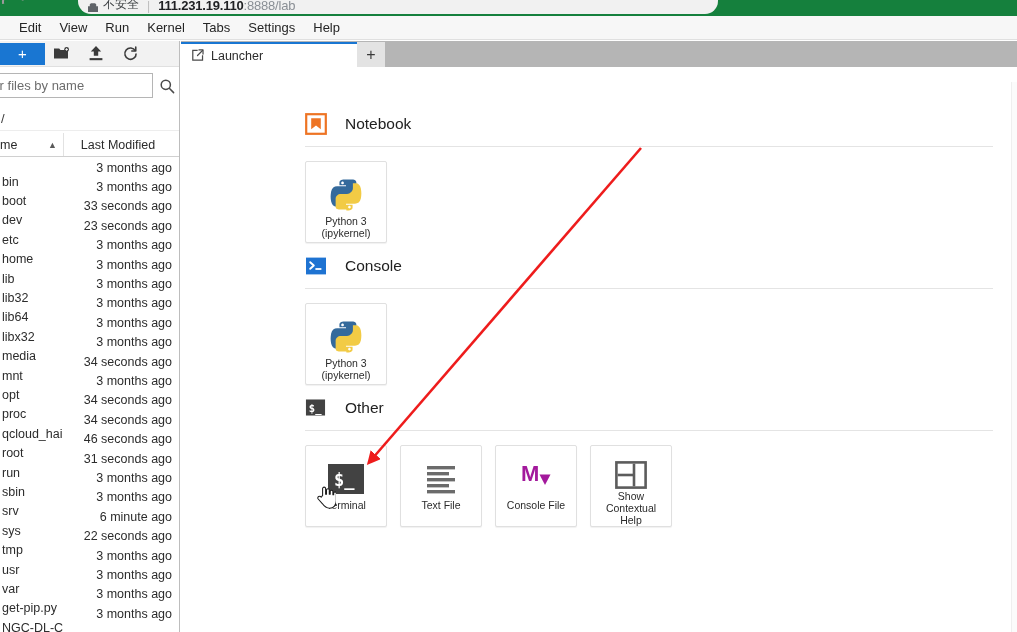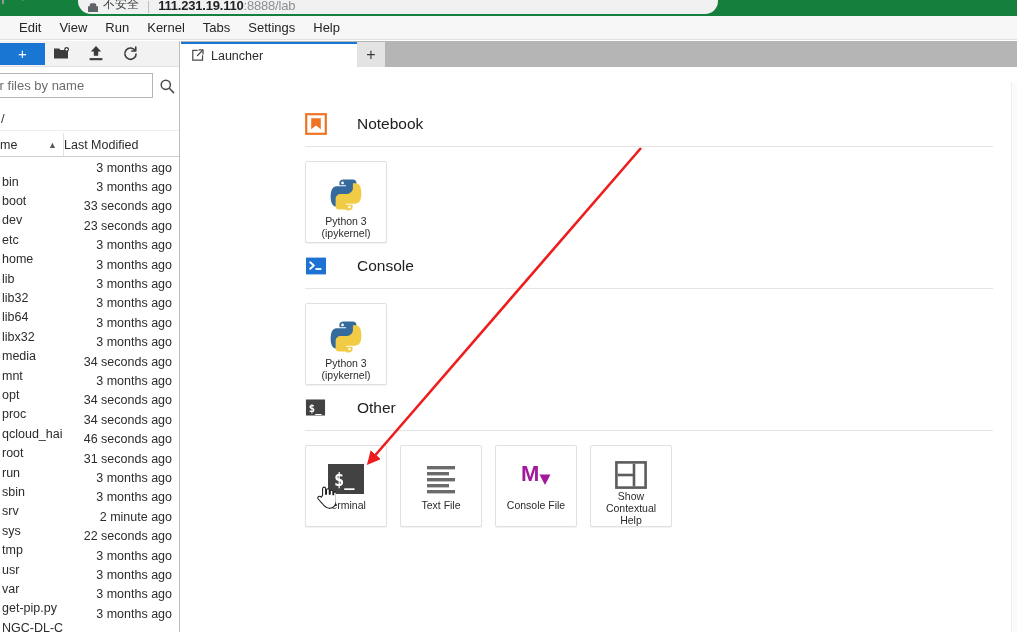--- a/index.html
+++ b/index.html
@@ -96,21 +96,21 @@
     display: flex; align-items: center;
     border-bottom: 1px solid #d0d0d0; background: #fff;
     font-size: 12.5px; color: #2b2b2b;
   }
   #col-name {
     width: 88px; display: flex; align-items: center; justify-content: space-between;
     padding: 0 6px 0 24px; border-right: 1px solid #e2e2e2; height: 100%;
   }
   #sort-caret { font-size: 9px; color: #5a5a5a; }
   #col-modified {
-    flex: 1; text-align: left; padding-right: 8px;
+    flex: 1; text-align: center; padding-right: 8px;
   }
 
   #file-list {
     position: absolute; left: 0; top: 117px; width: 180px; bottom: 0;
     overflow: hidden;
   }
   .file-row {
     display: flex; align-items: center; height: 19.4px;
     font-size: 12.5px; color: #2c2c2c; cursor: default;
   }
@@ -145,21 +145,21 @@
     position: absolute; left: 0; top: 26px; right: 0; bottom: 0;
     background: #fff; overflow: hidden;
   }
   #launcher-inner { padding: 42px 0 0 124px; }
 
   .section { margin-bottom: 8px; }
   .section-head {
     display: flex; align-items: center; height: 30px;
   }
   .section-icon { width: 22px; height: 22px; margin-right: 18px; flex: none; }
-  .section-title { font-size: 15.5px; color: #212121; margin-left: 12px; }
+  .section-title { font-size: 15.5px; color: #212121; }
   .section-rule {
     height: 1px; background: #e4e4e4; margin: 7px 18px 0 0; width: 688px;
   }
 
   .card-row { display: flex; padding-top: 14px; }
   .launch-card {
     width: 82px; height: 82px; background: #fff;
     border: 1px solid #e0e0e0; border-radius: 2px;
     margin-right: 13px;
     display: flex; flex-direction: column; align-items: center;
@@ -331,21 +331,21 @@
       <div class="file-row">
         <div class="file-name">sbin</div>
         <div class="file-mod">3 months ago</div>
       </div>
       <div class="file-row">
         <div class="file-name">srv</div>
         <div class="file-mod">3 months ago</div>
       </div>
       <div class="file-row">
         <div class="file-name">sys</div>
-        <div class="file-mod">2 minute ago</div>
+        <div class="file-mod">6 minute ago</div>
       </div>
       <div class="file-row">
         <div class="file-name">tmp</div>
         <div class="file-mod">22 seconds ago</div>
       </div>
       <div class="file-row">
         <div class="file-name">usr</div>
         <div class="file-mod">3 months ago</div>
       </div>
       <div class="file-row">

